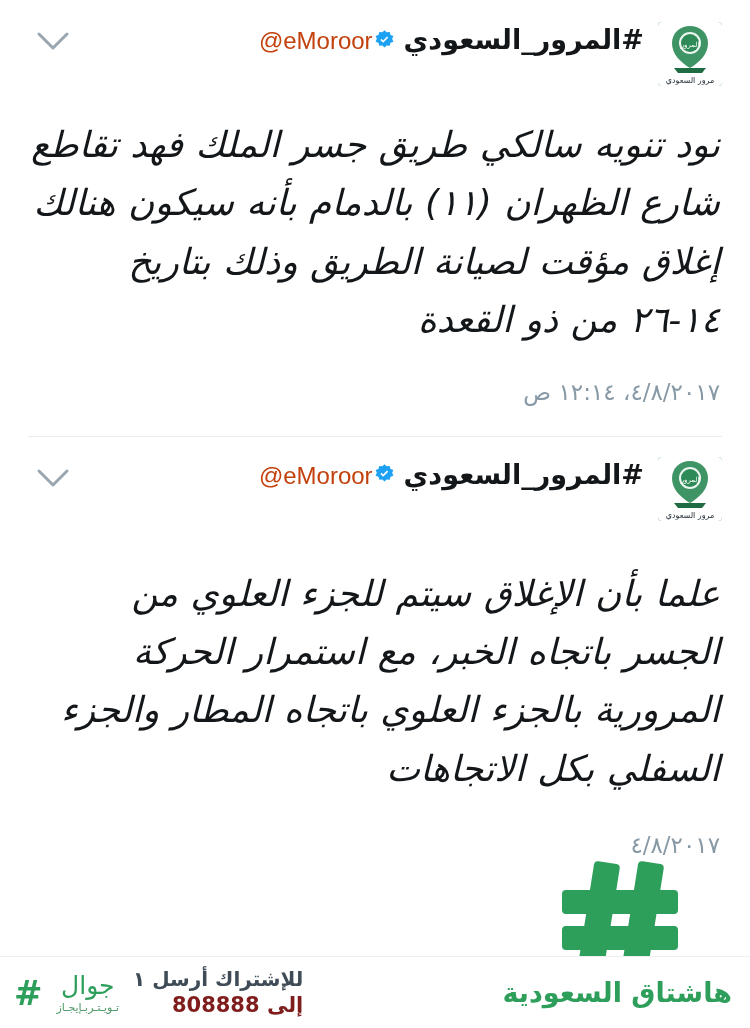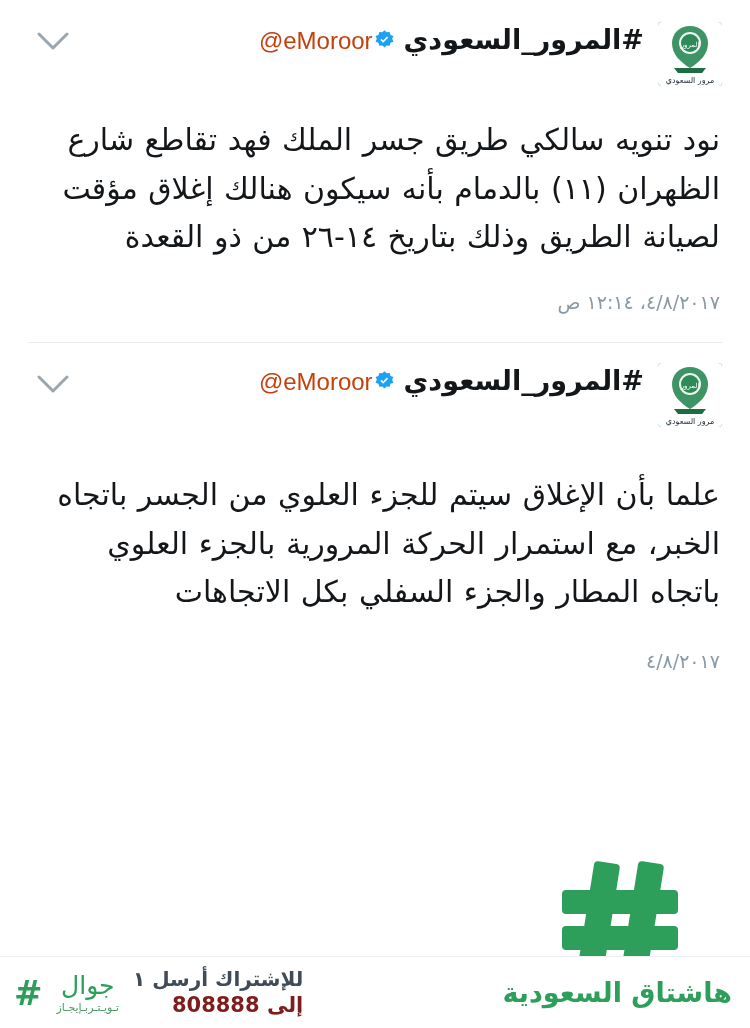--- a/index.html
+++ b/index.html
@@ -96,32 +96,33 @@
 
   .caret {
     position: absolute;
     top: 30px;
     left: 8px;
     width: 34px;
     height: 22px;
   }
 
   .tweet-body {
-    font-size: 30px;
+    font-size: 36px;
     line-height: 1.62;
     color: #14171a;
     text-align: right;
     direction: rtl;
     font-family: "DejaVu Sans", sans-serif;
     padding: 30px 2px 0 2px;
     word-spacing: 1px;
+    font-style: italic;
   }
 
   .tweet-time {
-    font-size: 19px;
+    font-size: 23px;
     color: #8899a6;
     text-align: right;
     direction: rtl;
     padding: 26px 2px 0 2px;
     line-height: 1.5;
     font-family: "DejaVu Sans", sans-serif;
   }
 
   .divider {
     height: 1px;

